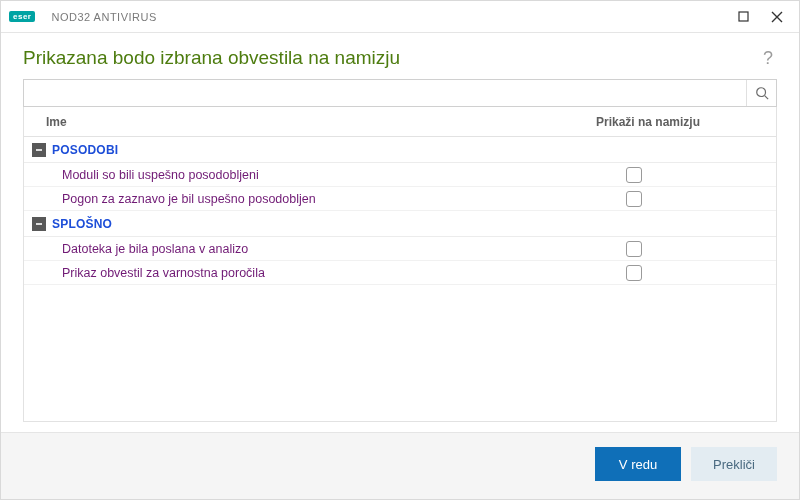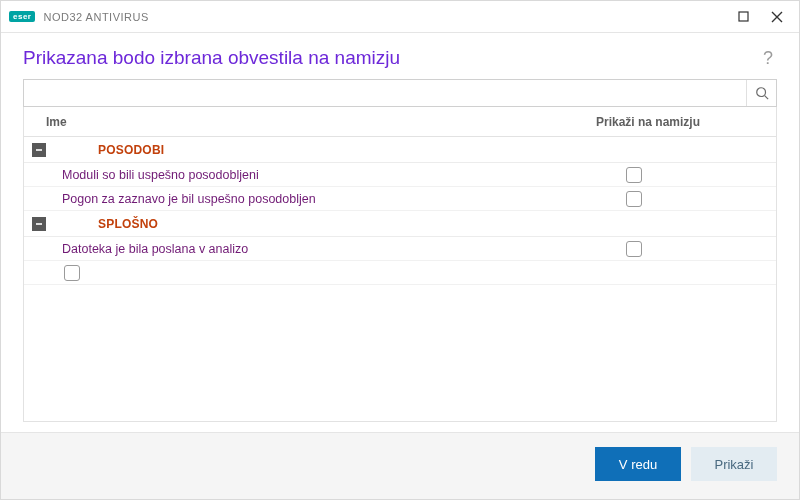--- a/index.html
+++ b/index.html
@@ -1,45 +1,45 @@
 <!DOCTYPE html>
 <html><head>
 <meta charset="utf-8">
 <style>
   * { box-sizing: border-box; margin: 0; padding: 0; }
   html, body { width: 800px; height: 500px; overflow: hidden; font-family: "Segoe UI", Arial, sans-serif; background: #f5f5f5; }
   .window { width: 800px; height: 500px; background: #fff; border: 1px solid #d9d9d9; display: flex; flex-direction: column; }
 
   .titlebar { height: 32px; display: flex; align-items: center; padding: 0 8px; border-bottom: 1px solid #e5e5e5; }
-  .brand { display: flex; align-items: center; gap: 8px; }
+  .brand { display: flex; align-items: center; gap: 16px; }
   .brand-logo { background: #00a3a3; color: #fff; font-size: 8px; font-weight: bold; padding: 1px 4px; border-radius: 2px; letter-spacing: 0.5px; }
   .brand-text { font-size: 11px; color: #7a7a7a; letter-spacing: 0.5px; }
   .titlebar-spacer { flex: 1; }
   .win-controls { display: flex; gap: 6px; align-items: center; }
   .win-btn { width: 28px; height: 28px; display: flex; align-items: center; justify-content: center; color: #333; cursor: pointer; }
   .win-btn svg { display: block; }
 
   .header { padding: 14px 22px 10px 22px; display: flex; align-items: center; }
-  .header h1 { font-size: 19px; font-weight: 400; color: #6d28d9; flex: 1; }
+  .header h1 { font-size: 19px; font-weight: 400; color: #4d7c0f; flex: 1; }
   .help { color: #9b9b9b; font-size: 18px; cursor: pointer; padding: 0 4px; }
 
   .content { padding: 0 22px 10px 22px; flex: 1; display: flex; flex-direction: column; }
   .searchbar { display: flex; border: 1px solid #d0d0d0; background: #fff; height: 28px; }
   .search-input { flex: 1; border: none; outline: none; padding: 0 8px; font-size: 13px; background: transparent; }
   .search-btn { width: 30px; border-left: 1px solid #e0e0e0; display: flex; align-items: center; justify-content: center; color: #6b6b6b; cursor: pointer; }
 
   .table { border: 1px solid #e2e2e2; border-top: none; background: #fff; flex: 1; overflow: auto; }
   .thead { display: flex; align-items: center; height: 30px; background: #fff; border-bottom: 1px solid #e2e2e2; font-size: 12px; color: #5f5f5f; font-weight: 600; }
   .col-name { flex: 1; padding-left: 22px; }
   .col-desk { width: 190px; padding-left: 10px; }
 
   .group-row { display: flex; align-items: center; height: 26px; border-bottom: 1px solid #ececec; }
   .toggle { width: 14px; height: 14px; margin: 0 6px 0 8px; background: #585858; display: flex; align-items: center; justify-content: center; cursor: pointer; }
   .toggle svg { display: block; }
-  .group-label { font-size: 12px; font-weight: 700; color: #c2410c; letter-spacing: 0.2px; margin-left: 46px; }
+  .group-label { font-size: 12px; font-weight: 700; color: #1d4ed8; letter-spacing: 0.2px; }
 
   .item-row { display: flex; align-items: center; height: 24px; border-bottom: 1px solid #f1f1f1; font-size: 12.5px; color: #701a75; }
   .item-label { flex: 1; padding-left: 38px; }
   .item-check { width: 190px; padding-left: 40px; display: flex; align-items: center; }
 
   .cbox { width: 16px; height: 16px; border: 1px solid #9a9a9a; border-radius: 3px; background: #fff; display: flex; align-items: center; justify-content: center; cursor: pointer; }
   .cbox.checked { background: #0f89d2; border-color: #0f89d2; }
   .cbox.checked svg { display: block; }
   .cbox svg { display: none; }
 
@@ -123,26 +123,27 @@
             </div>
             <div class="group-label">SPLOŠNO</div>
           </div>
           <div class="item-row">
             <div class="item-label">Datoteka je bila poslana v analizo</div>
             <div class="item-check">
               <div class="cbox"></div>
             </div>
           </div>
           <div class="item-row">
+            <div class="item-label">Prikaz obvestil za varnostna poročila</div>
             <div class="item-check">
               <div class="cbox"></div>
             </div>
           </div>
         </div>
     </div>
   </div>
 
   <div class="footer">
     <button class="btn btn-primary">V redu</button>
-    <button class="btn btn-secondary">Prikaži</button>
+    <button class="btn btn-secondary">Prekliči</button>
   </div>
 
 </div>
 
 </body></html>

